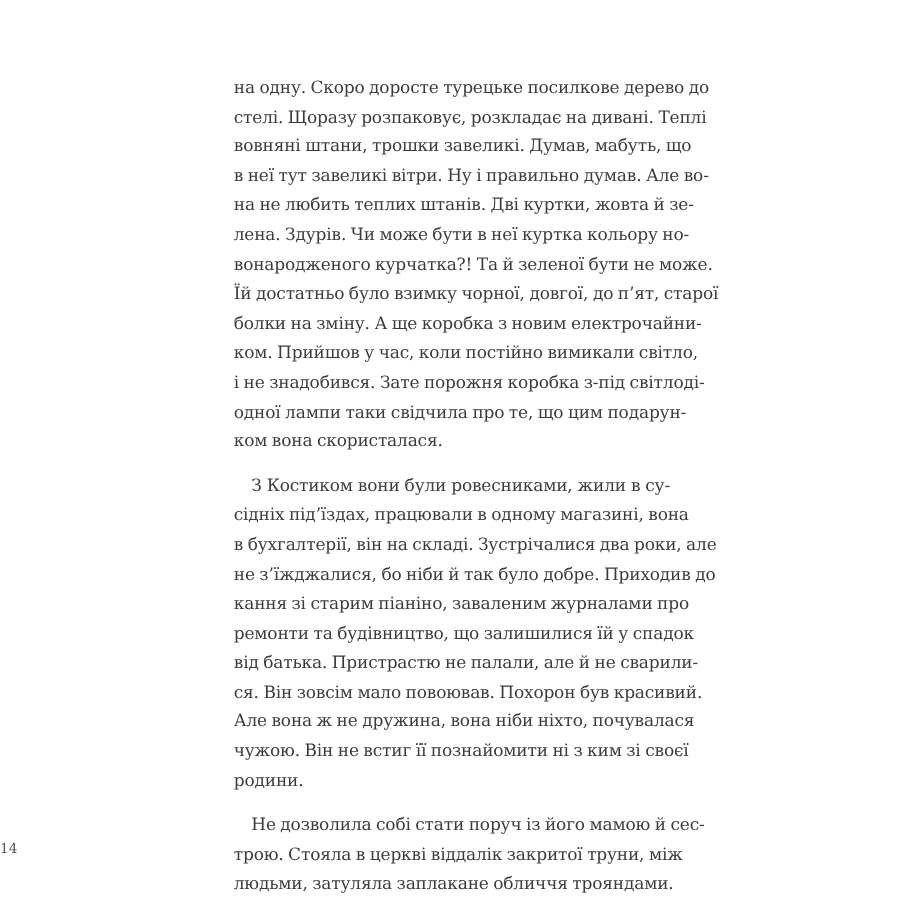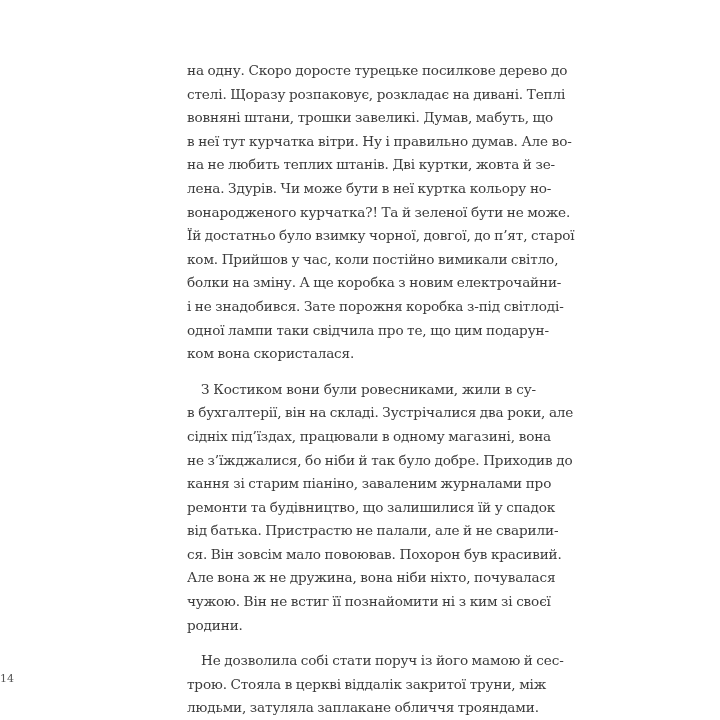--- a/index.html
+++ b/index.html
@@ -64,36 +64,36 @@
 </head>
 <body>
 
 <div class="page">
   <div class="text-block">
 
     <div class="para">
       <span class="line">на одну. Скоро доросте турецьке посилкове дерево до</span>
       <span class="line">стелі. Щоразу розпаковує, розкладає на дивані. Теплі</span>
       <span class="line">вовняні штани, трошки завеликі. Думав, мабуть, що</span>
-      <span class="line">в неї тут курчатка вітри. Ну і правильно думав. Але во-</span>
+      <span class="line">в неї тут завеликі вітри. Ну і правильно думав. Але во-</span>
       <span class="line">на не любить теплих штанів. Дві куртки, жовта й зе-</span>
       <span class="line">лена. Здурів. Чи може бути в неї куртка кольору но-</span>
       <span class="line">вонародженого курчатка?! Та й зеленої бути не може.</span>
       <span class="line">Їй достатньо було взимку чорної, довгої, до п’ят, старої</span>
+      <span class="line">болки на зміну. А ще коробка з новим електрочайни-</span>
       <span class="line">ком. Прийшов у час, коли постійно вимикали світло,</span>
-      <span class="line">болки на зміну. А ще коробка з новим електрочайни-</span>
       <span class="line">і не знадобився. Зате порожня коробка з-під світлоді-</span>
       <span class="line">одної лампи таки свідчила про те, що цим подарун-</span>
       <span class="line last">ком вона скористалася.</span>
     </div>
 
     <div class="para">
       <span class="line indent">З Костиком вони були ровесниками, жили в су-</span>
+      <span class="line">сідніх під’їздах, працювали в одному магазині, вона</span>
       <span class="line">в бухгалтерії, він на складі. Зустрічалися два роки, але</span>
-      <span class="line">сідніх під’їздах, працювали в одному магазині, вона</span>
       <span class="line">не з’їжджалися, бо ніби й так було добре. Приходив до</span>
       <span class="line">кання зі старим піаніно, заваленим журналами про</span>
       <span class="line">ремонти та будівництво, що залишилися їй у спадок</span>
       <span class="line">від батька. Пристрастю не палали, але й не сварили-</span>
       <span class="line">ся. Він зовсім мало повоював. Похорон був красивий.</span>
       <span class="line">Але вона ж не дружина, вона ніби ніхто, почувалася</span>
       <span class="line">чужою. Він не встиг її познайомити ні з ким зі своєї</span>
       <span class="line last">родини.</span>
     </div>
 

